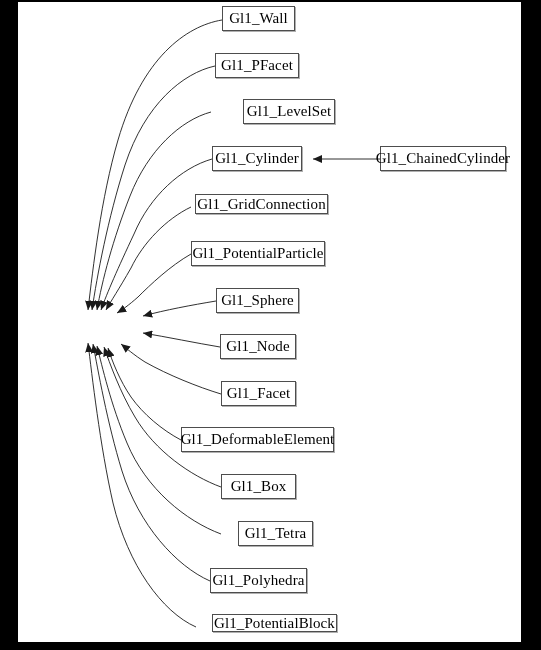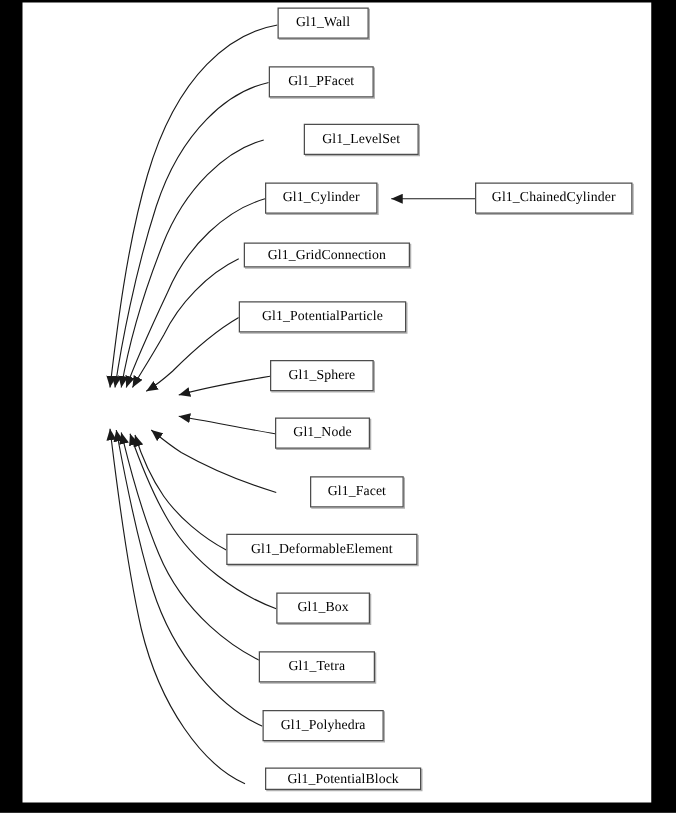--- a/index.html
+++ b/index.html
@@ -34,21 +34,21 @@
   }
   .node {
     position: absolute;
     box-sizing: border-box;
     background: #ffffff;
     border: 1px solid #4d4d4d;
     box-shadow: 1px 1px 0 0 #b0b0b0;
     display: flex;
     align-items: center;
     justify-content: center;
-    font-size: 11px;
+    font-size: 15px;
     color: #000000;
     line-height: 1;
     white-space: nowrap;
     letter-spacing: 0.1px;
   }
   .node-label {
     display: block;
     padding: 0 2px;
   }
 </style>
@@ -117,30 +117,30 @@
       </div>
       <div class="node" style="left: 191px; top: 241px; width: 134px; height: 25px;">
         <span class="node-label">Gl1_PotentialParticle</span>
       </div>
       <div class="node" style="left: 216px; top: 288px; width: 83px; height: 25px;">
         <span class="node-label">Gl1_Sphere</span>
       </div>
       <div class="node" style="left: 220px; top: 334px; width: 76px; height: 25px;">
         <span class="node-label">Gl1_Node</span>
       </div>
-      <div class="node" style="left: 221px; top: 381px; width: 75px; height: 25px; margin-left: 27px;">
+      <div class="node" style="left: 221px; top: 381px; width: 75px; height: 25px;">
         <span class="node-label">Gl1_Facet</span>
       </div>
       <div class="node" style="left: 181px; top: 427px; width: 153px; height: 25px;">
         <span class="node-label">Gl1_DeformableElement</span>
       </div>
       <div class="node" style="left: 221px; top: 474px; width: 75px; height: 25px;">
         <span class="node-label">Gl1_Box</span>
       </div>
-      <div class="node" style="left: 207px; top: 521px; width: 93px; height: 25px;">
+      <div class="node" style="left: 238px; top: 521px; width: 75px; height: 25px;">
         <span class="node-label">Gl1_Tetra</span>
       </div>
       <div class="node" style="left: 210px; top: 568px; width: 97px; height: 25px;">
         <span class="node-label">Gl1_Polyhedra</span>
       </div>
       <div class="node" style="left: 212px; top: 614px; width: 125px; height: 18px;">
         <span class="node-label">Gl1_PotentialBlock</span>
       </div>
       <div class="node" style="left: 380px; top: 146px; width: 126px; height: 25px;">
         <span class="node-label">Gl1_ChainedCylinder</span>

